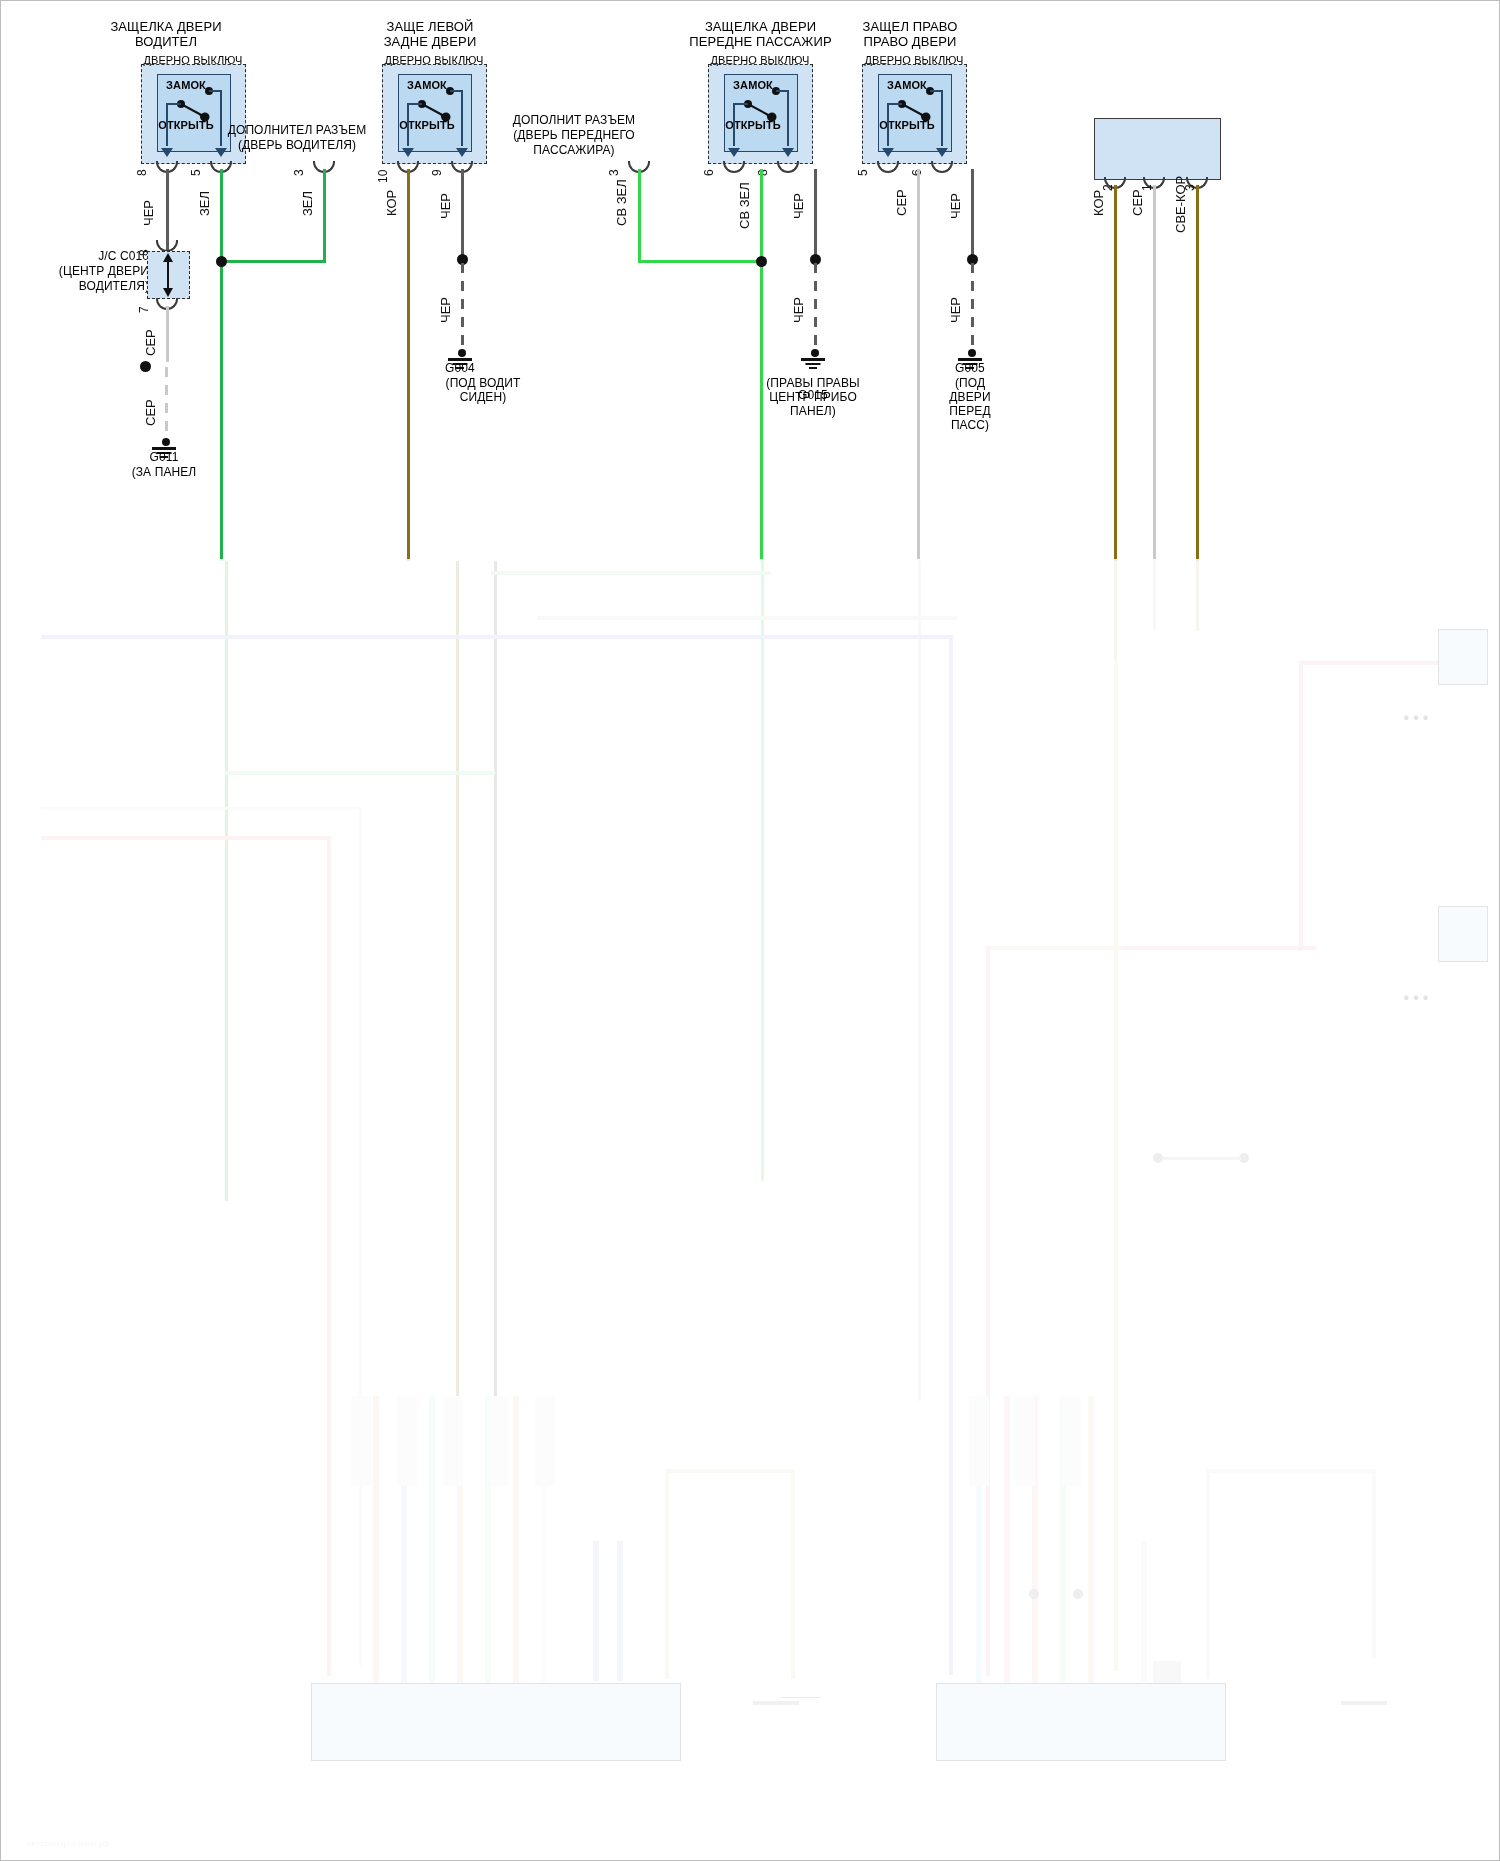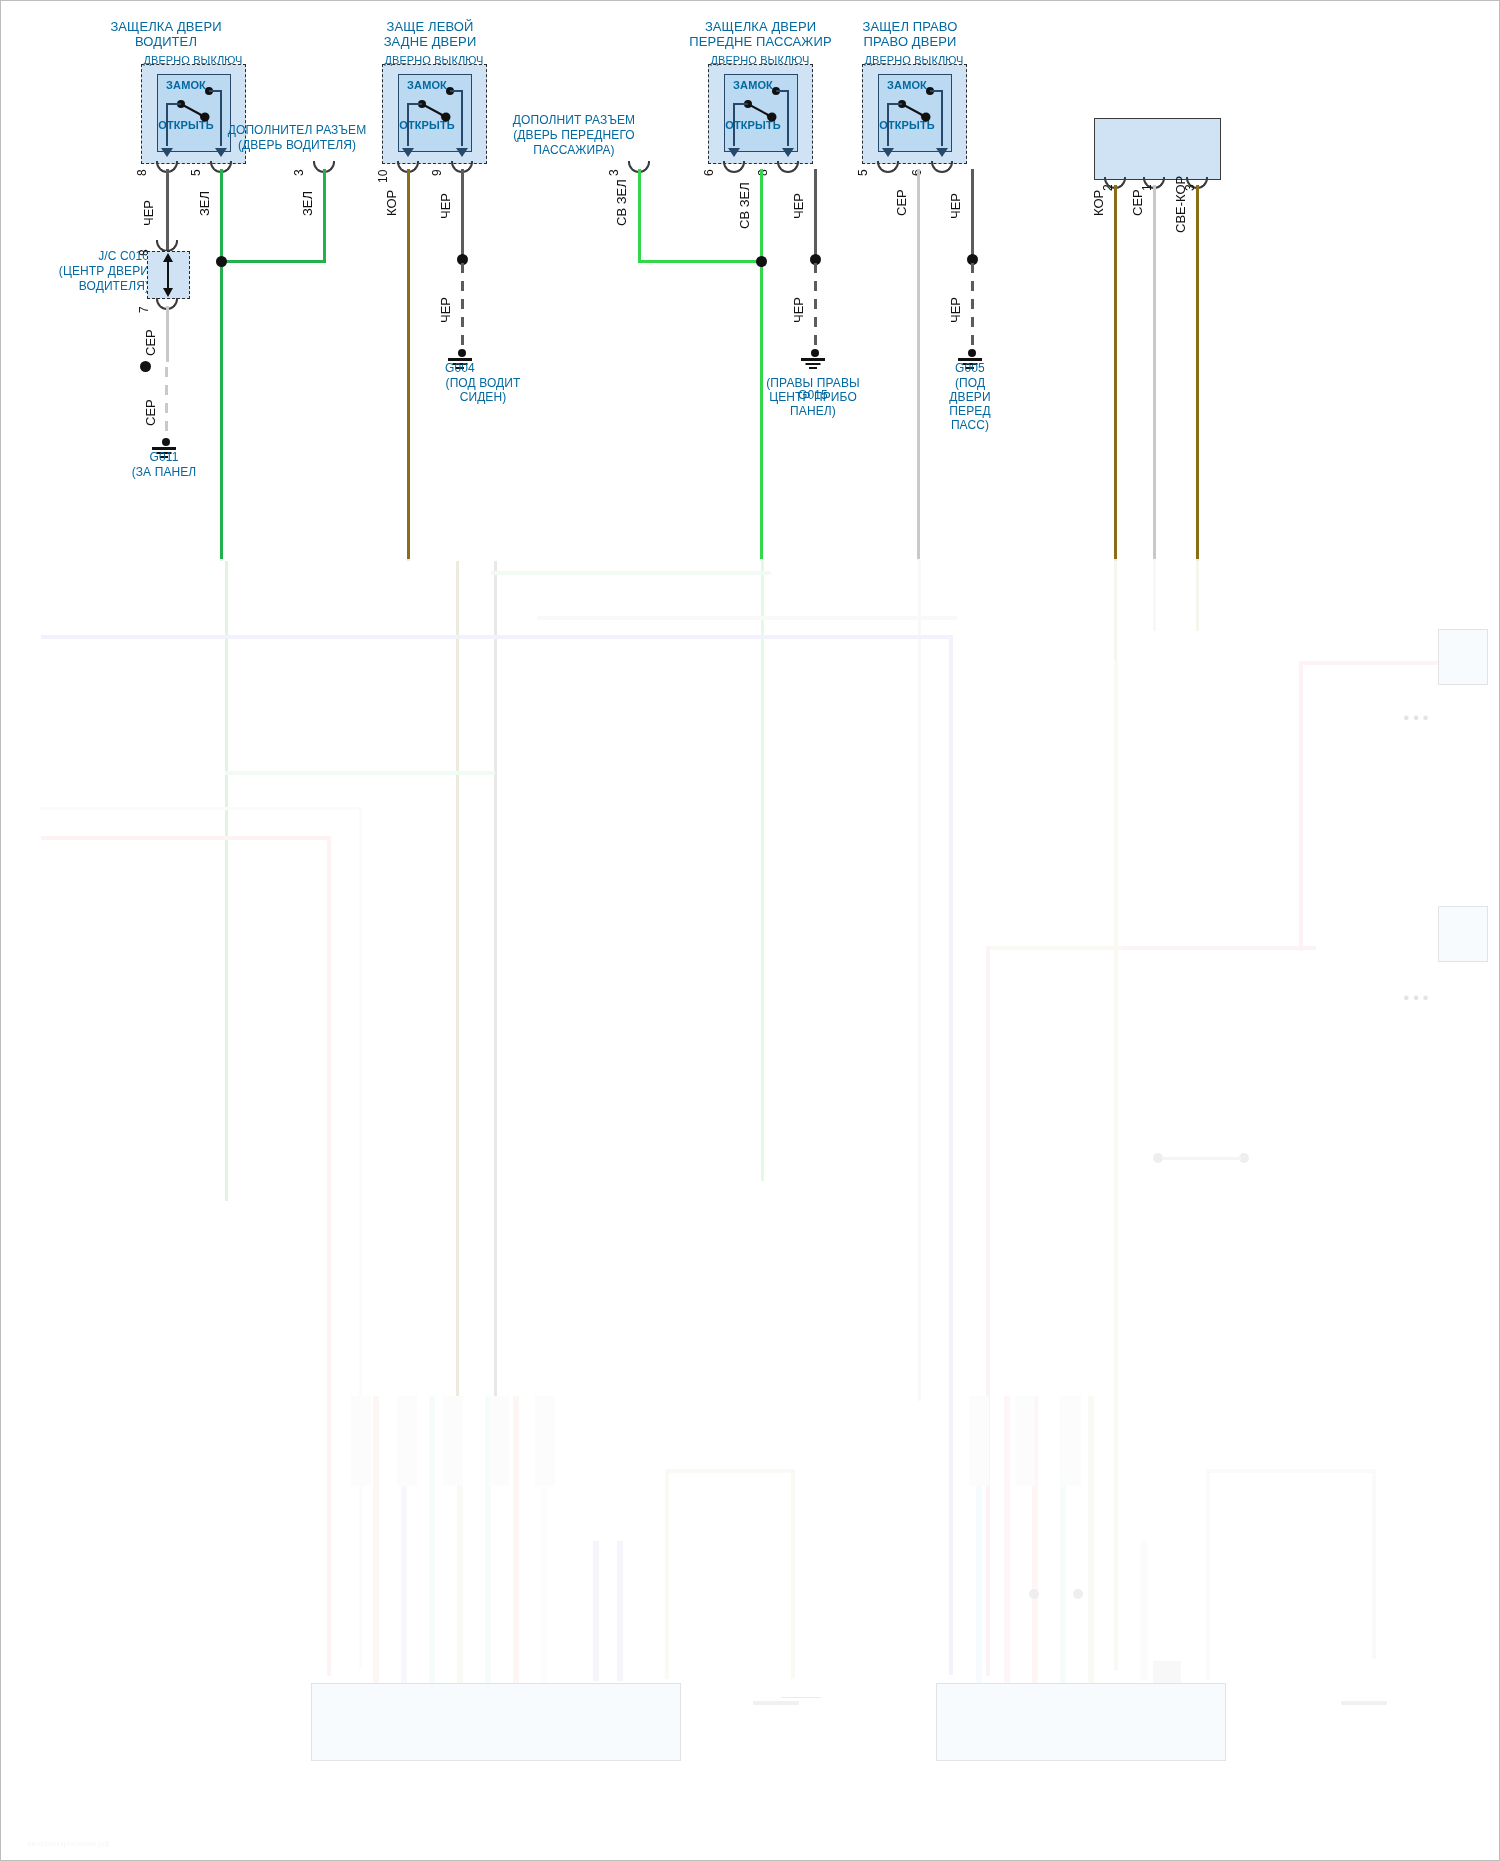--- a/index.html
+++ b/index.html
@@ -1,20 +1,20 @@
 <!DOCTYPE html>
 <html><head>
 <meta charset="utf-8">
 <style>
   html,body{margin:0;padding:0;background:#7a7a7a;}
   body{font-family:"Liberation Sans",sans-serif;}
   #page{position:relative;width:1500px;height:1861px;background:#ffffff;overflow:hidden;
         border:1px solid #bdbdbd;box-sizing:border-box;}
   
-  .lbl{position:absolute;font-size:13px;color:#0369a1;text-align:center;line-height:15px;
+  .lbl{position:absolute;font-size:13px;color:#000000;text-align:center;line-height:15px;
        white-space:pre-line;letter-spacing:.1px;}
   .lbl.sm{font-size:12px;line-height:14px;}
   .vlbl{position:absolute;font-size:13px;color:#111;white-space:nowrap;
         transform-origin:0 0;transform:rotate(-90deg);}
   .vlbl.pin{font-size:12px;}
   .conn{position:absolute;background:#cfe3f5;border:1px dashed #2a2a2a;box-sizing:border-box;}
   .inner{position:absolute;background:#bcd9f2;border:1px solid #26486b;box-sizing:border-box;}
   .plainbox{position:absolute;background:#cfe3f5;border:1px solid #3b3b3b;box-sizing:border-box;}
   .wire{position:absolute;width:3px;}
   .hwire{position:absolute;height:3px;}

